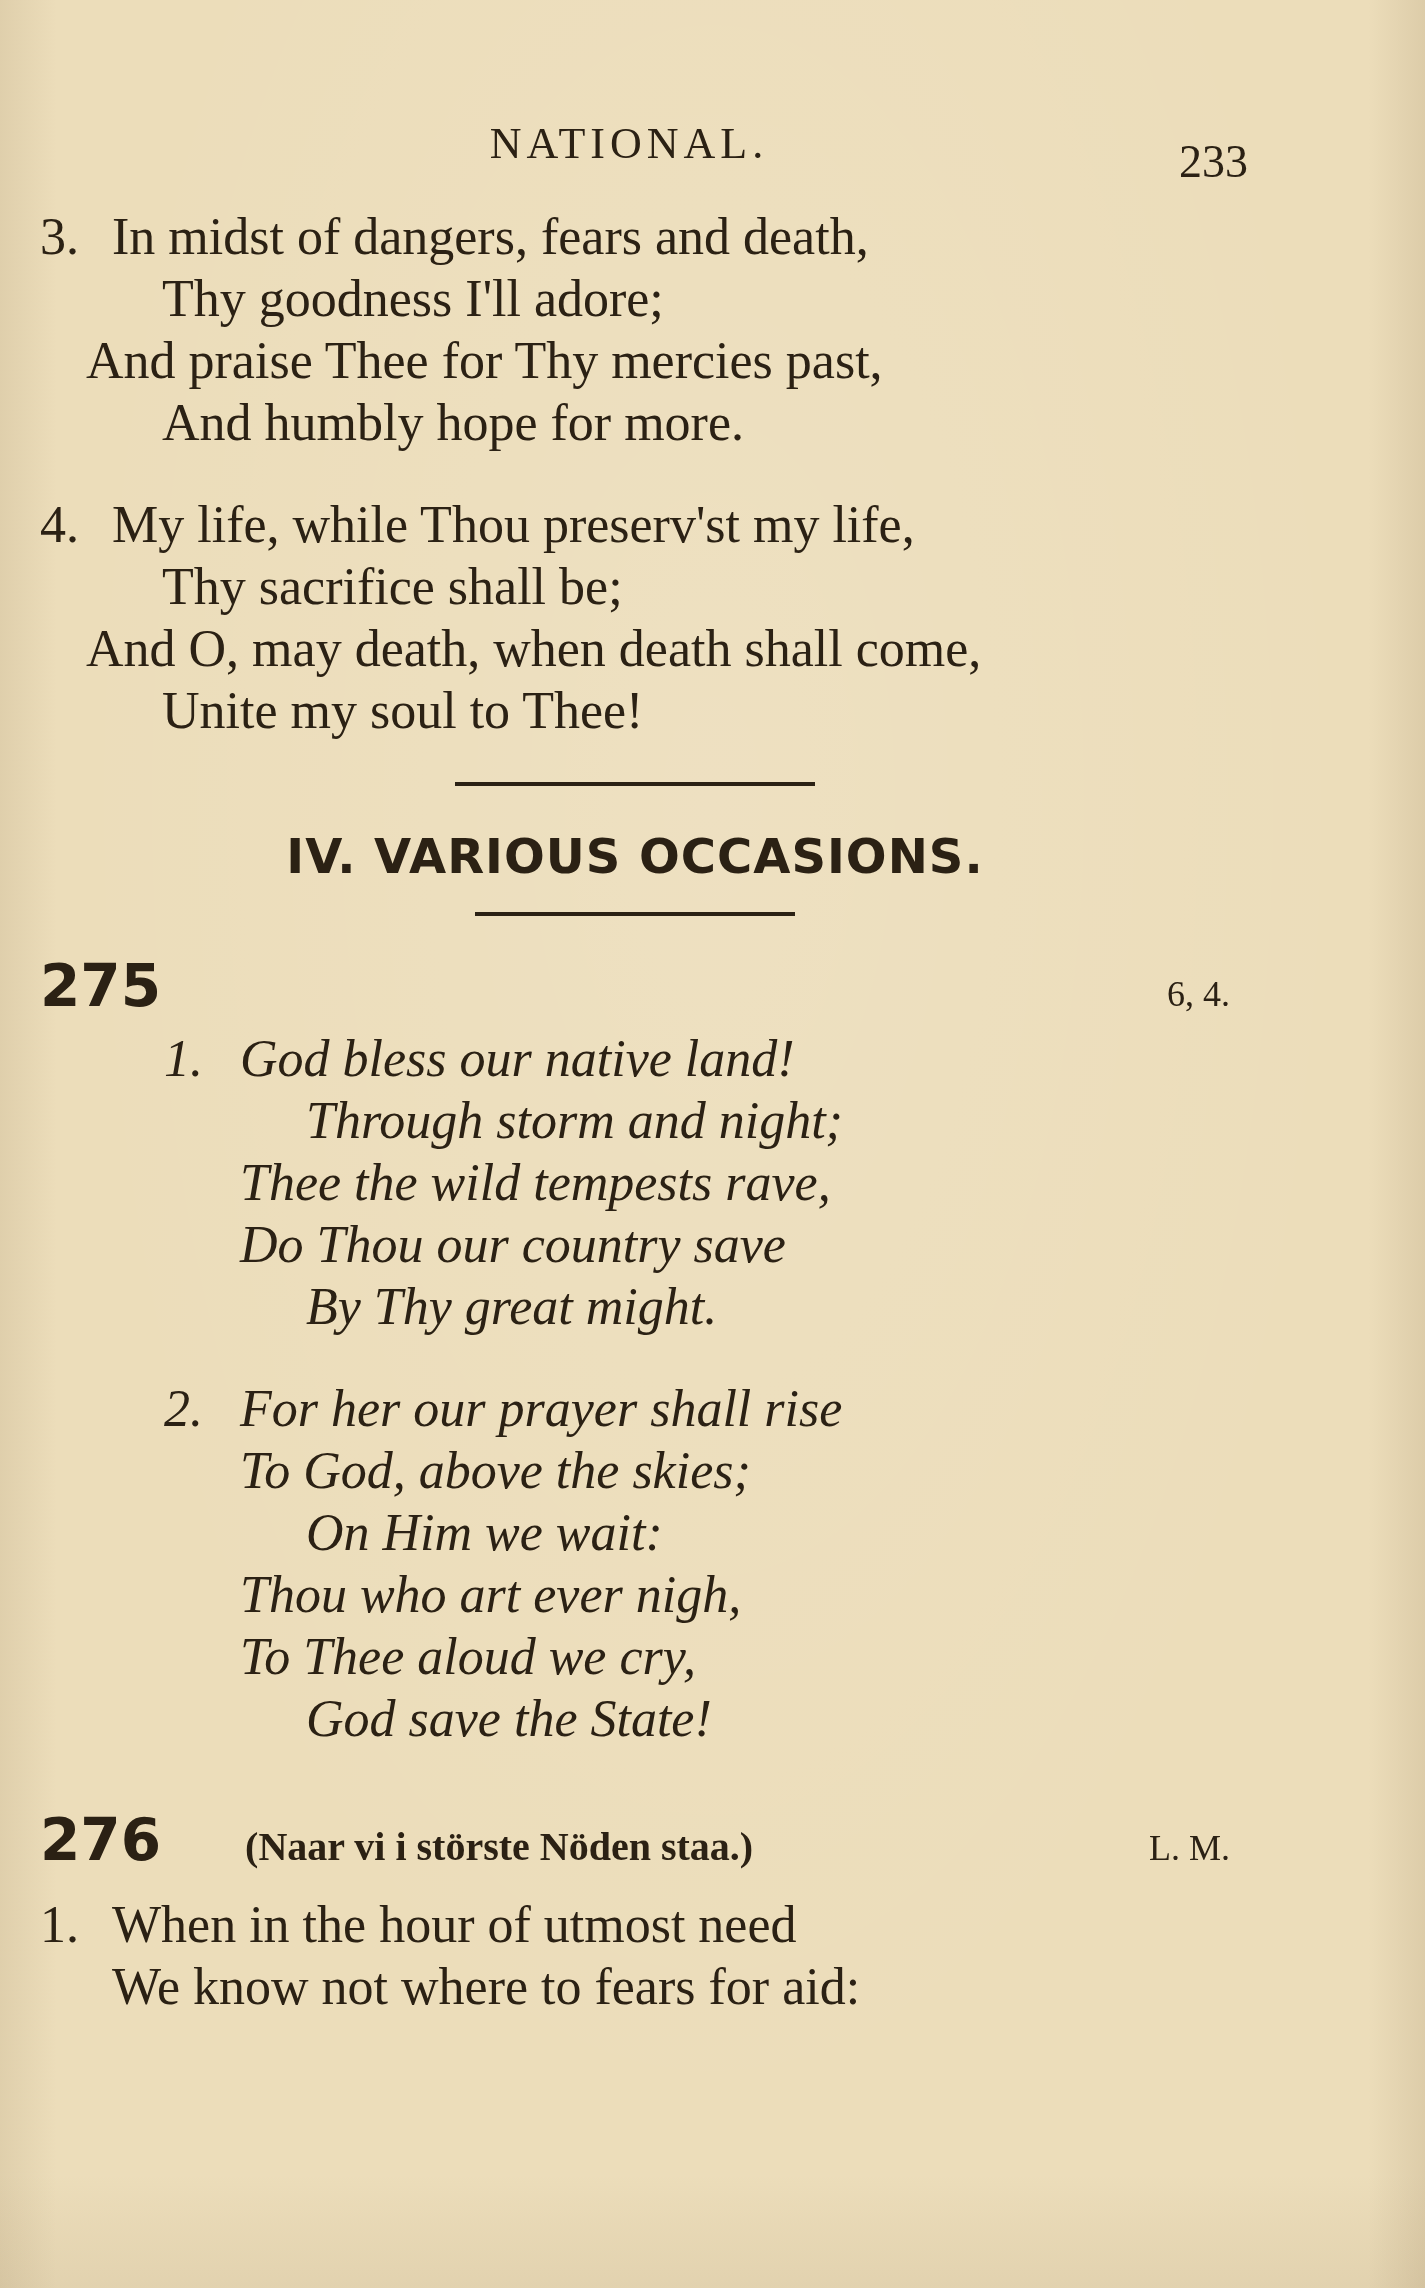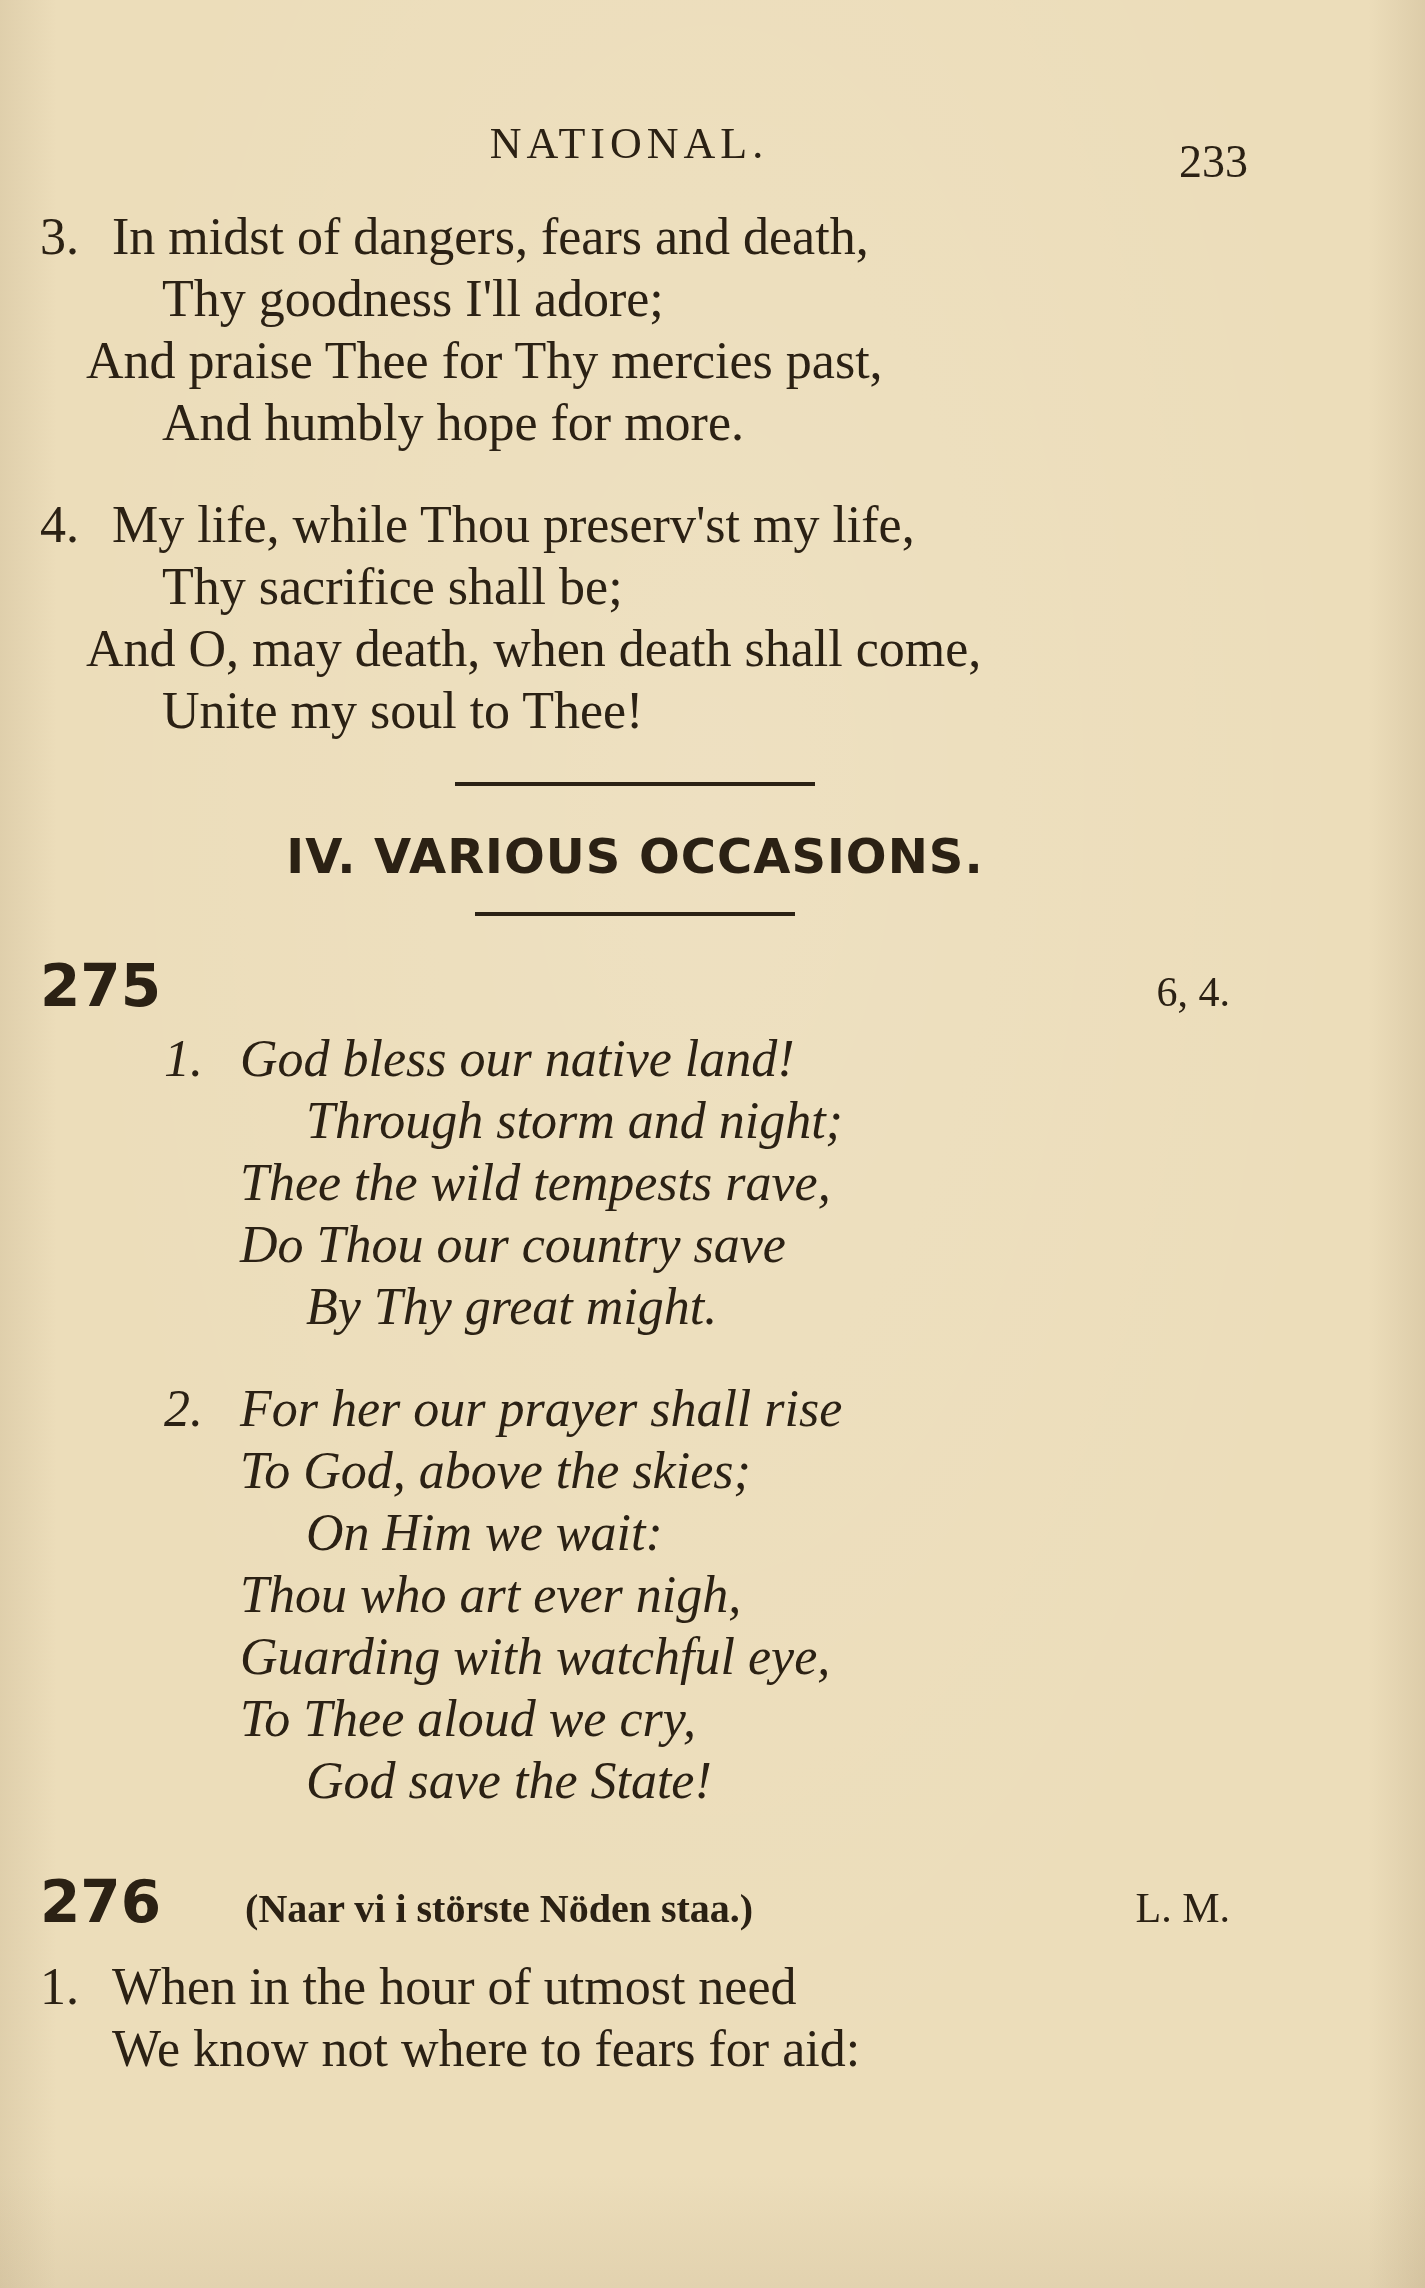--- a/index.html
+++ b/index.html
@@ -39,21 +39,21 @@
     text-align:center;
     font-family:"DejaVu Sans", sans-serif;
     font-weight:bold; font-size:48px; line-height:60px;
     letter-spacing:1px;
   }
   .hymn-header { position:relative; display:flex; align-items:baseline; margin-bottom:6px; height:72px; }
   .hymn-number {
     font-family:"DejaVu Sans", sans-serif;
     font-weight:bold; font-size:58px; line-height:72px;
   }
-  .hymn-meter { margin-left:auto; font-size:42px; }
+  .hymn-meter { margin-left:auto; font-size:36px; }
   .tune-title { margin-left:84px; font-weight:bold; font-size:40px; }
   .hymn-body { margin-left:124px; }
   .hymn-body .vnum { width:76px; }
   .hymn-body .pl { margin-left:76px; }   
   .hymn-body .pi { margin-left:142px; }  
   .hymn-verse { margin-bottom:40px;font-style:italic; }
   .hymn-verse.last { margin-bottom:54px; }
   .hymn276-header { margin-top:14px; margin-bottom:18px; }
   .verse.final { margin-bottom:0; }
 </style>
@@ -99,21 +99,20 @@
       <div class="line pl">Thee the wild tempests rave,</div>
       <div class="line pl">Do Thou our country save</div>
       <div class="line pi">By Thy great might.</div>
     </div>
 
     <div class="hymn-verse last">
       <div class="line"><span class="vnum">2.</span><span>For her our prayer shall rise</span></div>
       <div class="line pl">To God, above the skies;</div>
       <div class="line pi">On Him we wait:</div>
       <div class="line pl">Thou who art ever nigh,</div>
-      <div class="line pl">Guarding with watchful eye,</div>
       <div class="line pl">To Thee aloud we cry,</div>
       <div class="line pi">God save the State!</div>
     </div>
   </div>
 
   <div class="hymn-header hymn276-header">
     <span class="hymn-number">276</span>
     <span class="tune-title">(Naar vi i störste Nöden staa.)</span>
     <span class="hymn-meter">L. M.</span>
   </div>

